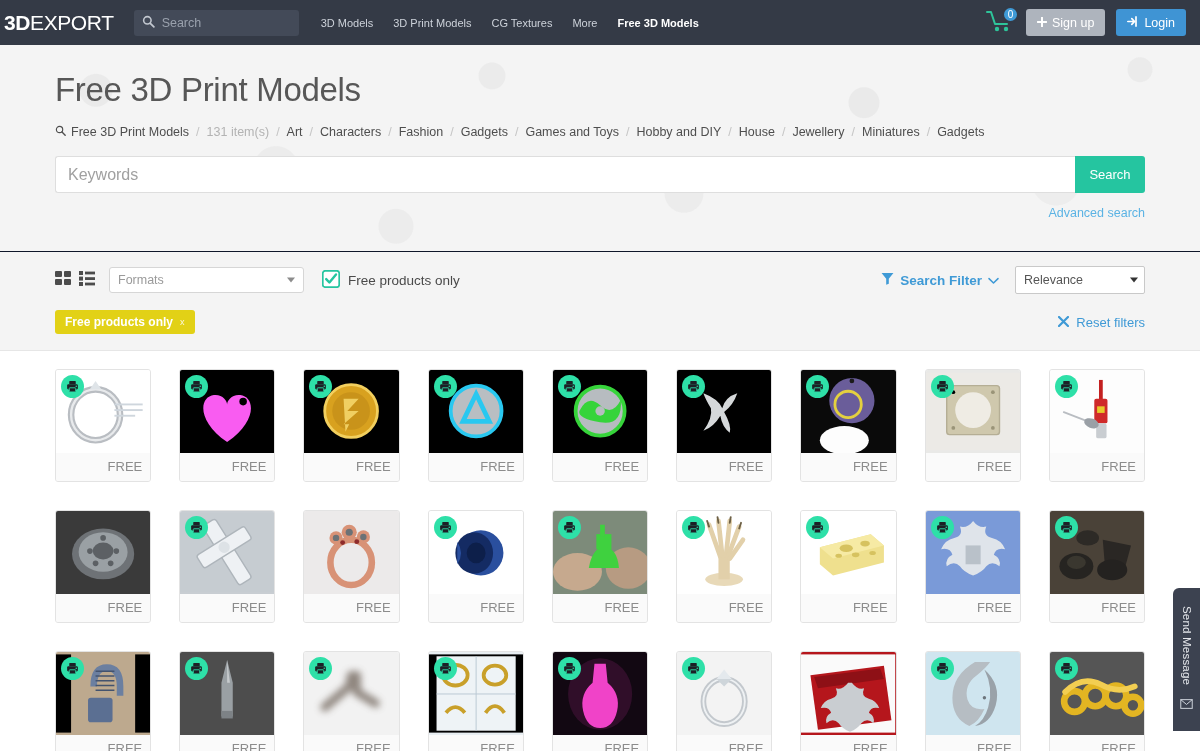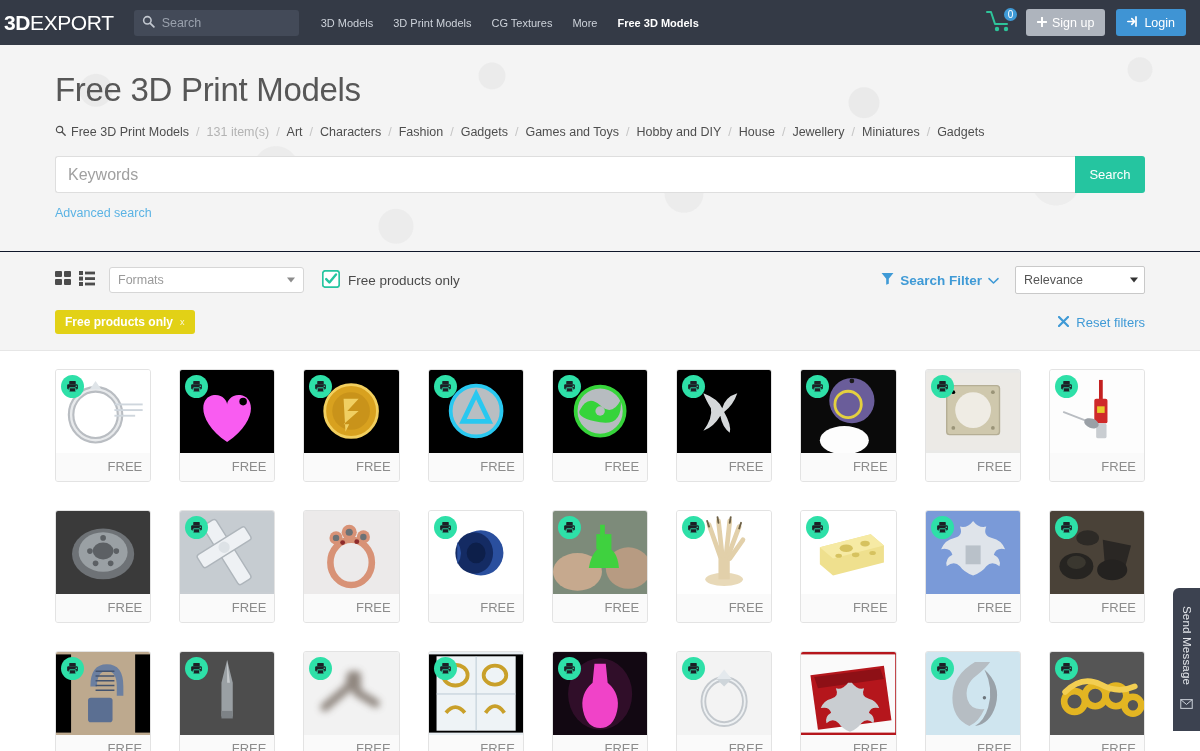--- a/index.html
+++ b/index.html
@@ -81,21 +81,21 @@
     flex: 1; height: 37px; border: 1px solid #dedede; border-right: none;
     border-radius: 3px 0 0 3px; padding: 0 12px; font-size: 16px;
     color: #555; background: #fff; font-family: "Liberation Sans", sans-serif; outline: none;
   }
   .searchrow input::placeholder { color: #a0a0a0; }
   .searchrow button {
     width: 70px; height: 37px; background: #25c5a0; color: #fff;
     border: none; border-radius: 0 3px 3px 0; font-size: 13px; cursor: pointer;
     font-family: "Liberation Sans", sans-serif;
   }
-  .adv { text-align: left; margin-top: 10px; }
+  .adv { text-align: right; margin-top: 10px; }
   .adv a { color: #5bb3e4; font-size: 12.5px; text-decoration: none; }
 
   
   .filterzone { background: #f4f4f4; padding: 14px 0 16px 0; border-bottom: 1px solid #e6e6e6; }
   .ftop { display: flex; align-items: center; }
   .viewicons { display: flex; gap: 8px; margin-right: 14px; }
   .vi { cursor: pointer; display: block; }
   .fmt-select {
     width: 195px; height: 26px; border: 1px solid #d6d6d6; background: #fff;
     border-radius: 3px; font-size: 12.5px; color: #9a9a9a; padding: 0 8px;

